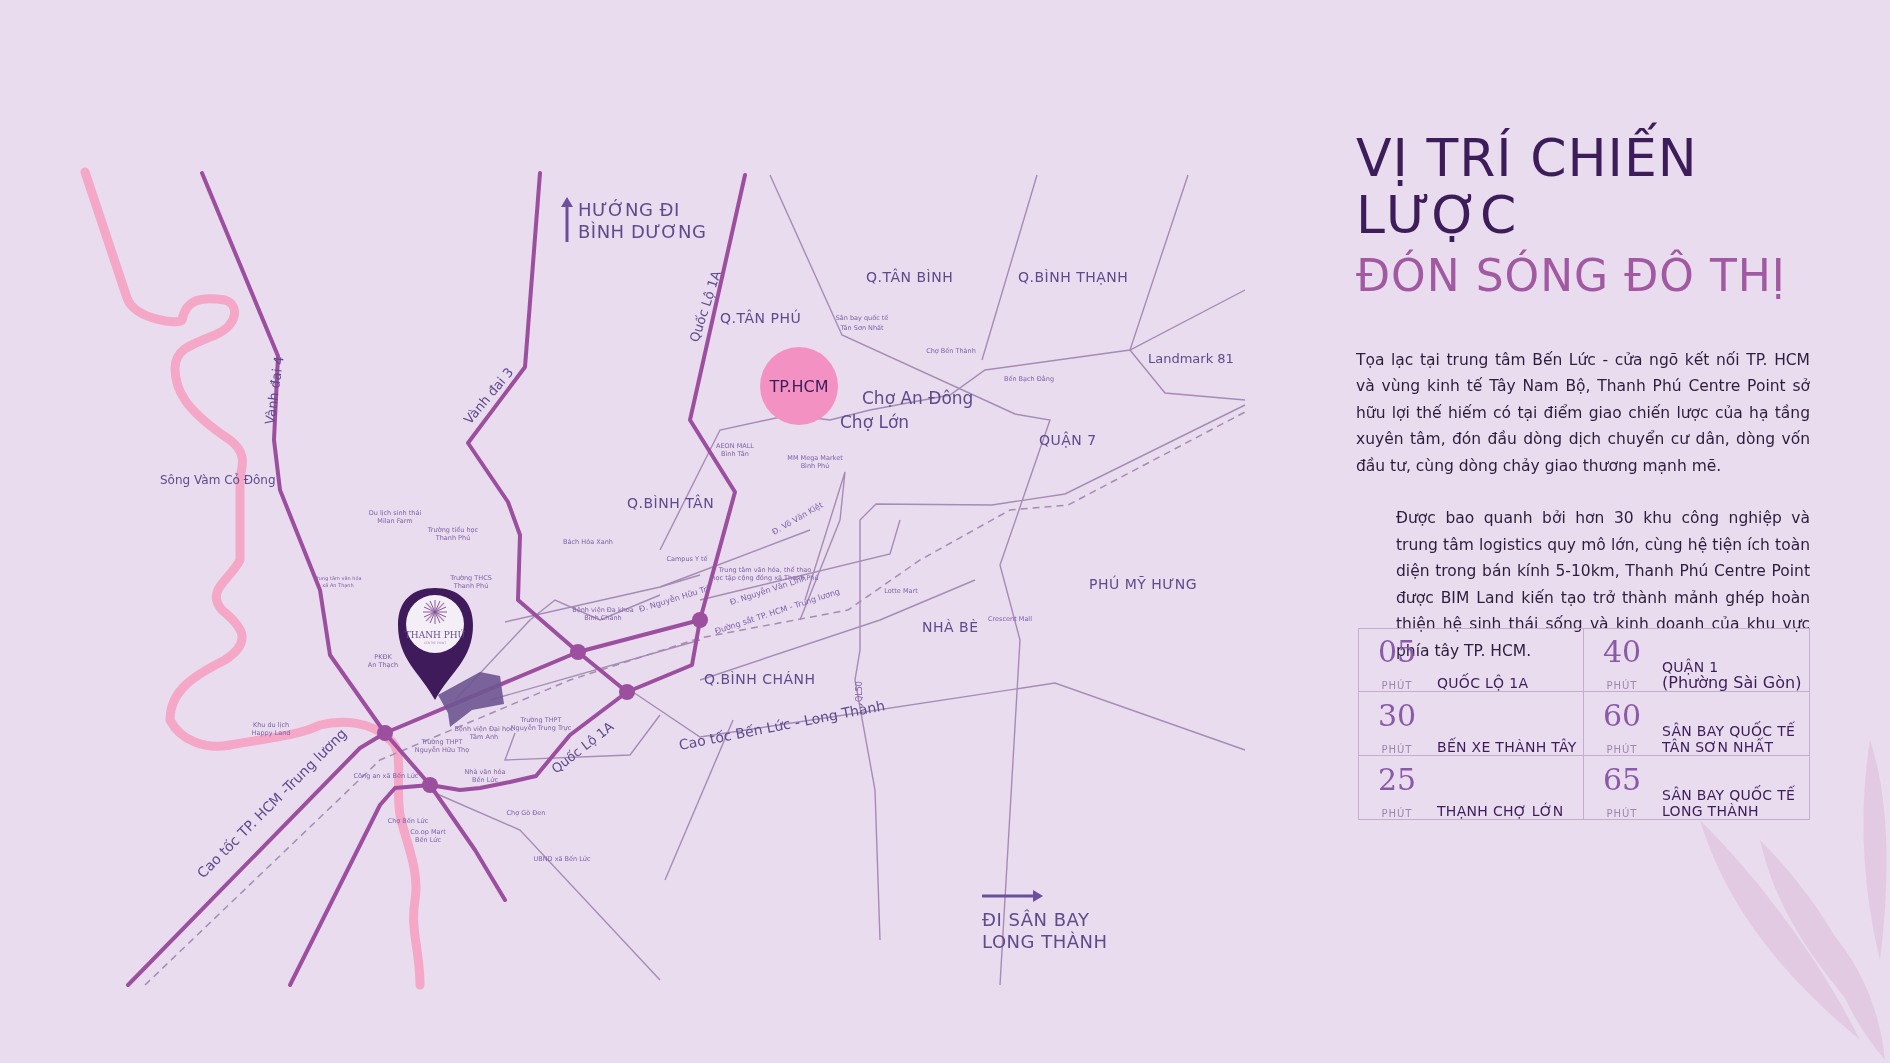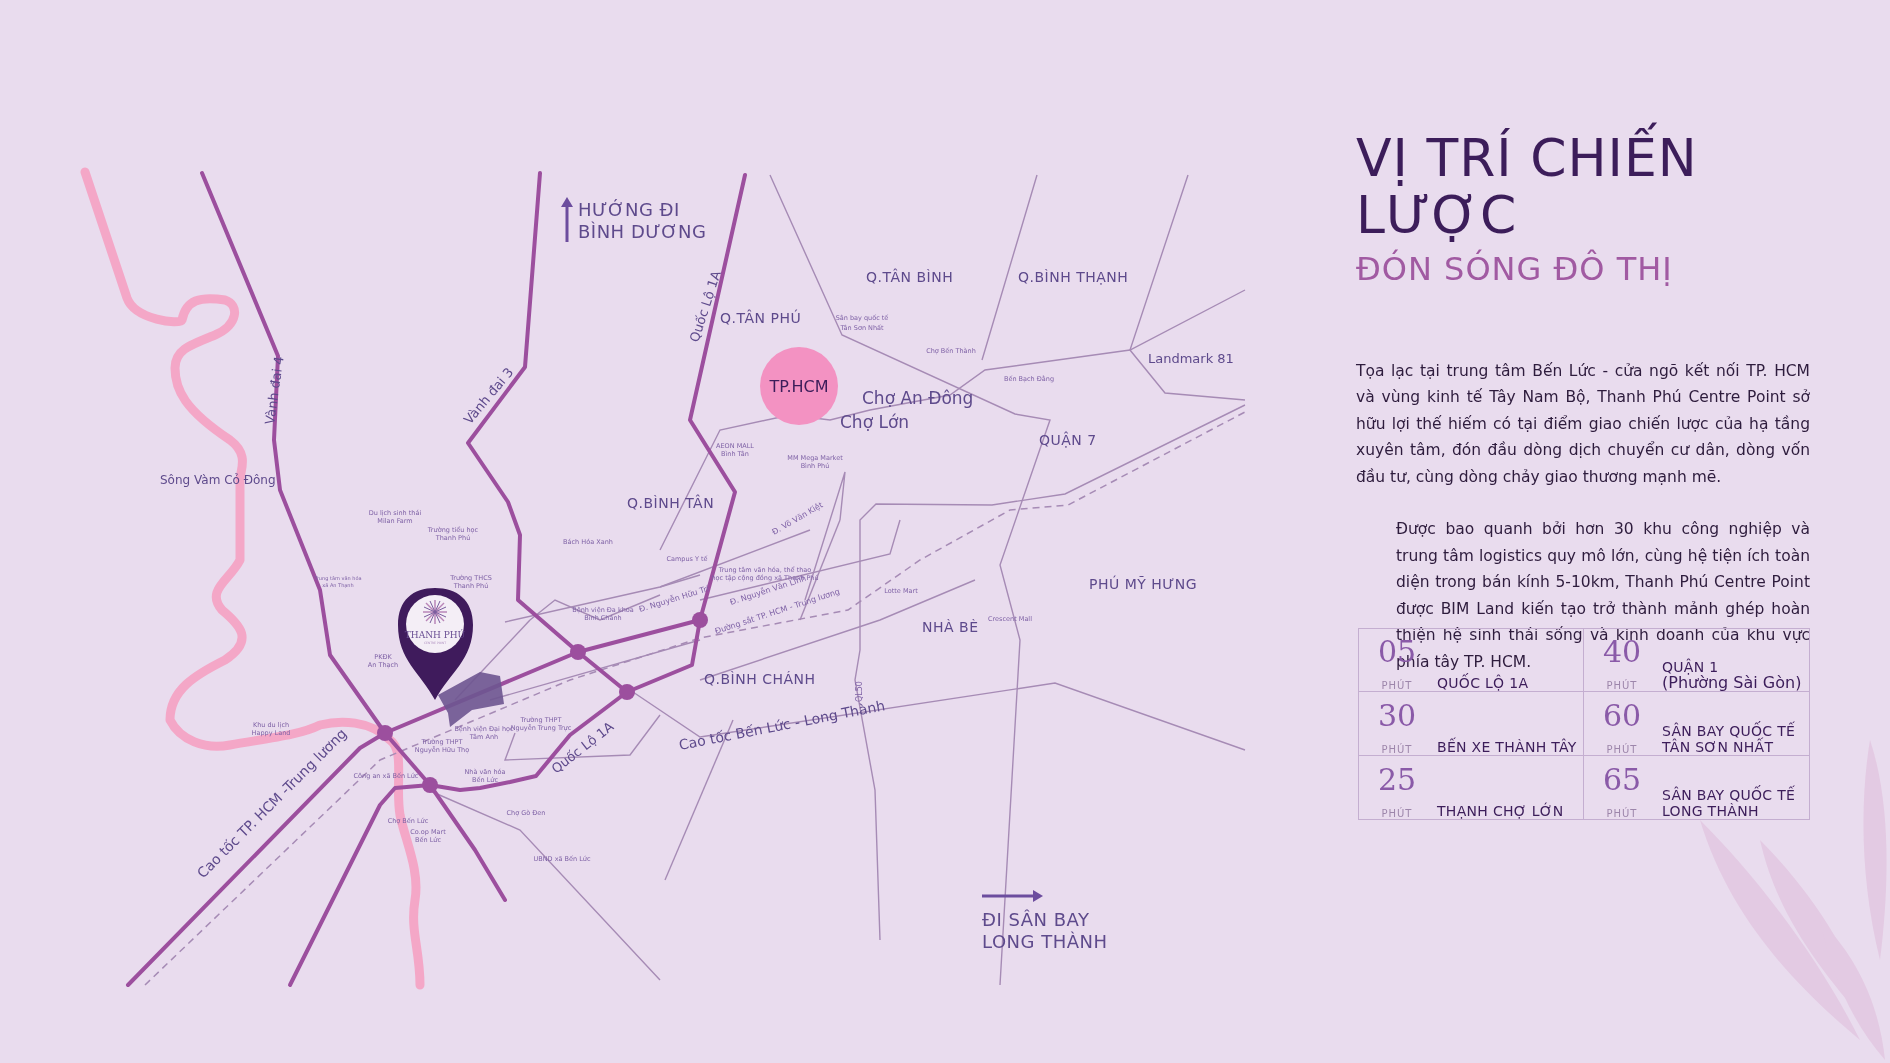--- a/index.html
+++ b/index.html
@@ -6,23 +6,23 @@
   body { width:1890px; height:1063px; background:#e9dcee; position:relative; overflow:hidden; font-family:"DejaVu Sans", sans-serif; }
   #map { position:absolute; left:0; top:0; width:1890px; height:1063px; }
   .lbl { font-family:"DejaVu Sans", sans-serif; fill:#6a4f93; }
   .tiny { font-size:6.5px; fill:#7f62a6; }
   .small { font-size:8px; fill:#7f62a6; }
   .dist { font-size:14px; fill:#5e4a8c; letter-spacing:0.5px; }
   .road { font-size:13px; fill:#5e4a8c; }
   .big { font-size:17px; fill:#5e4a8c; }
   .panel { position:absolute; left:1356px; top:130px; width:454px; }
   .title1 { font-family:"DejaVu Sans", sans-serif; font-size:52px; color:#3c1d5a; letter-spacing:1px; margin:0; line-height:1.1; font-weight:normal; }
-  .title2 { font-family:"DejaVu Sans", sans-serif; font-size:32px; color:#a15aa2; letter-spacing:1px; margin:8px 0 0 0; line-height:1.1; font-weight:normal; }
+  .title2 { font-family:"DejaVu Sans", sans-serif; font-size:44px; color:#a15aa2; letter-spacing:1px; margin:8px 0 0 0; line-height:1.1; font-weight:normal; }
   .para { font-family:"DejaVu Sans", sans-serif; font-size:15.5px; color:#2e1c3d; line-height:26.5px; text-align:justify; margin:0; }
-  .p1 { margin-top:70px; }
+  .p1 { margin-top:46px; }
   .p2 { margin-top:26px;margin-left:40px; }
   .grid { position:absolute; left:1358px; top:628px; width:452px; height:192px; border:1.5px solid #c4aed0; display:grid; grid-template-columns:1fr 1fr; grid-template-rows:1fr 1fr 1fr; box-sizing:border-box; }
   .cell { border-right:1.5px solid #c4aed0; border-bottom:1.5px solid #c4aed0; display:flex; align-items:flex-end; padding-left:10px; box-sizing:border-box; }
   .cell:nth-child(2n) { border-right:none; }
   .cell:nth-last-child(-n+2) { border-bottom:none; }
   .num { width:56px; text-align:center; display:flex; flex-direction:column; align-items:center; }
   .num .n { font-family:"DejaVu Serif", serif; font-size:30px; color:#8a5aa8; line-height:30px; }
   .num .u { font-size:10px; color:#9d86ab; letter-spacing:1px; margin-top:13px; }
   .dest { font-size:14px; color:#3c1d5a; margin-left:12px; line-height:16px; letter-spacing:0.3px; }
   .dest .sub { display:block; font-size:16px; letter-spacing:0; }

